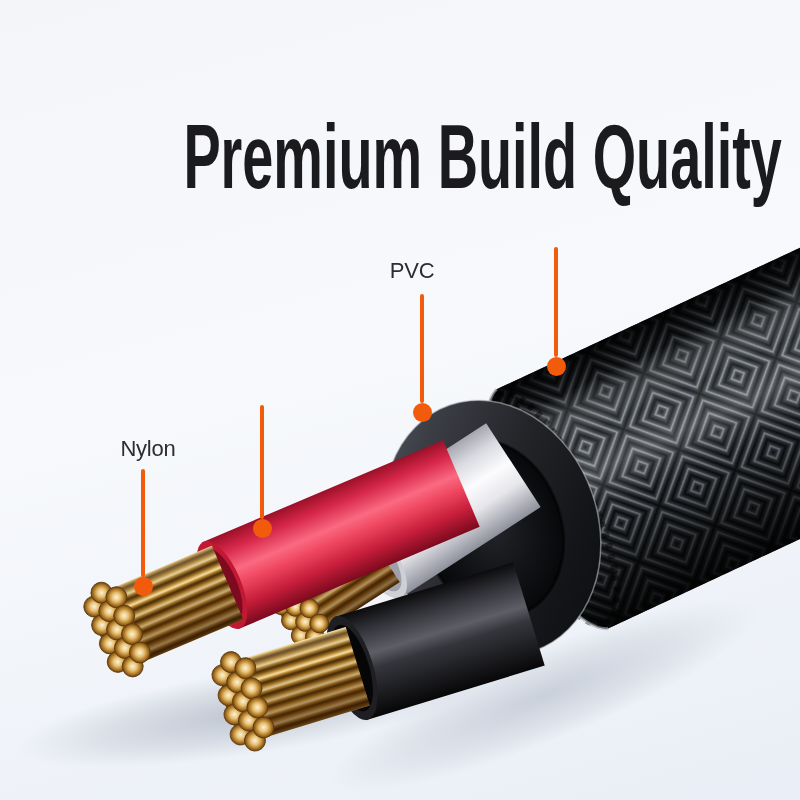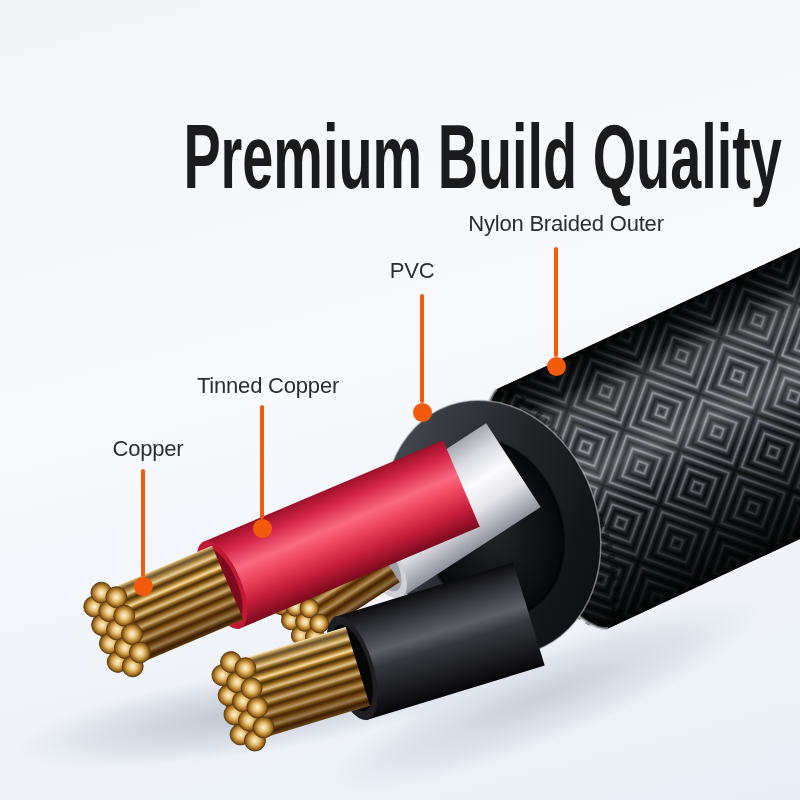--- a/index.html
+++ b/index.html
@@ -212,29 +212,27 @@
             <circle cx="12" cy="-10" r="10.5"></circle>
             <circle cx="12" cy="10" r="10.5"></circle>
             <circle cx="12" cy="31" r="10.5"></circle>
         </g>
       </g>
     </g>
   </svg>
 
   <h1 class="page-title"><span class="squeeze">Premium Build Quality</span></h1>
 
-  <div class="callout-label" style="left:566px;top:211px">Nylon Braided Outer</div>
   <div class="callout-line" style="left:554px;top:247px;height:110px"></div>
   <div class="callout-dot" style="left:547px;top:357px"></div>
 
   <div class="callout-label" style="left:412px;top:258px">PVC</div>
   <div class="callout-line" style="left:420px;top:294px;height:109px"></div>
   <div class="callout-dot" style="left:413px;top:403px"></div>
 
-  <div class="callout-label" style="left:268px;top:373px">Tinned Copper</div>
   <div class="callout-line" style="left:260px;top:405px;height:114px"></div>
   <div class="callout-dot" style="left:253px;top:519px"></div>
 
-  <div class="callout-label" style="left:148px;top:436px">Copper</div>
+  <div class="callout-label" style="left:148px;top:436px">Nylon</div>
   <div class="callout-line" style="left:141px;top:469px;height:108px"></div>
   <div class="callout-dot" style="left:134px;top:577px"></div>
 
 </div>
 
 </body></html>

